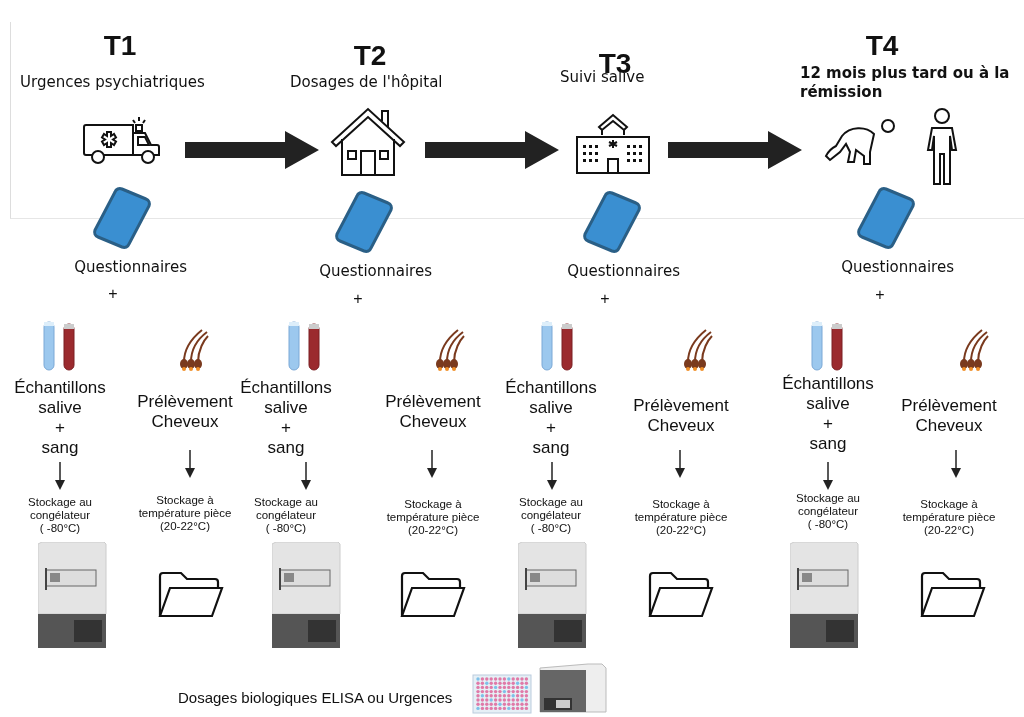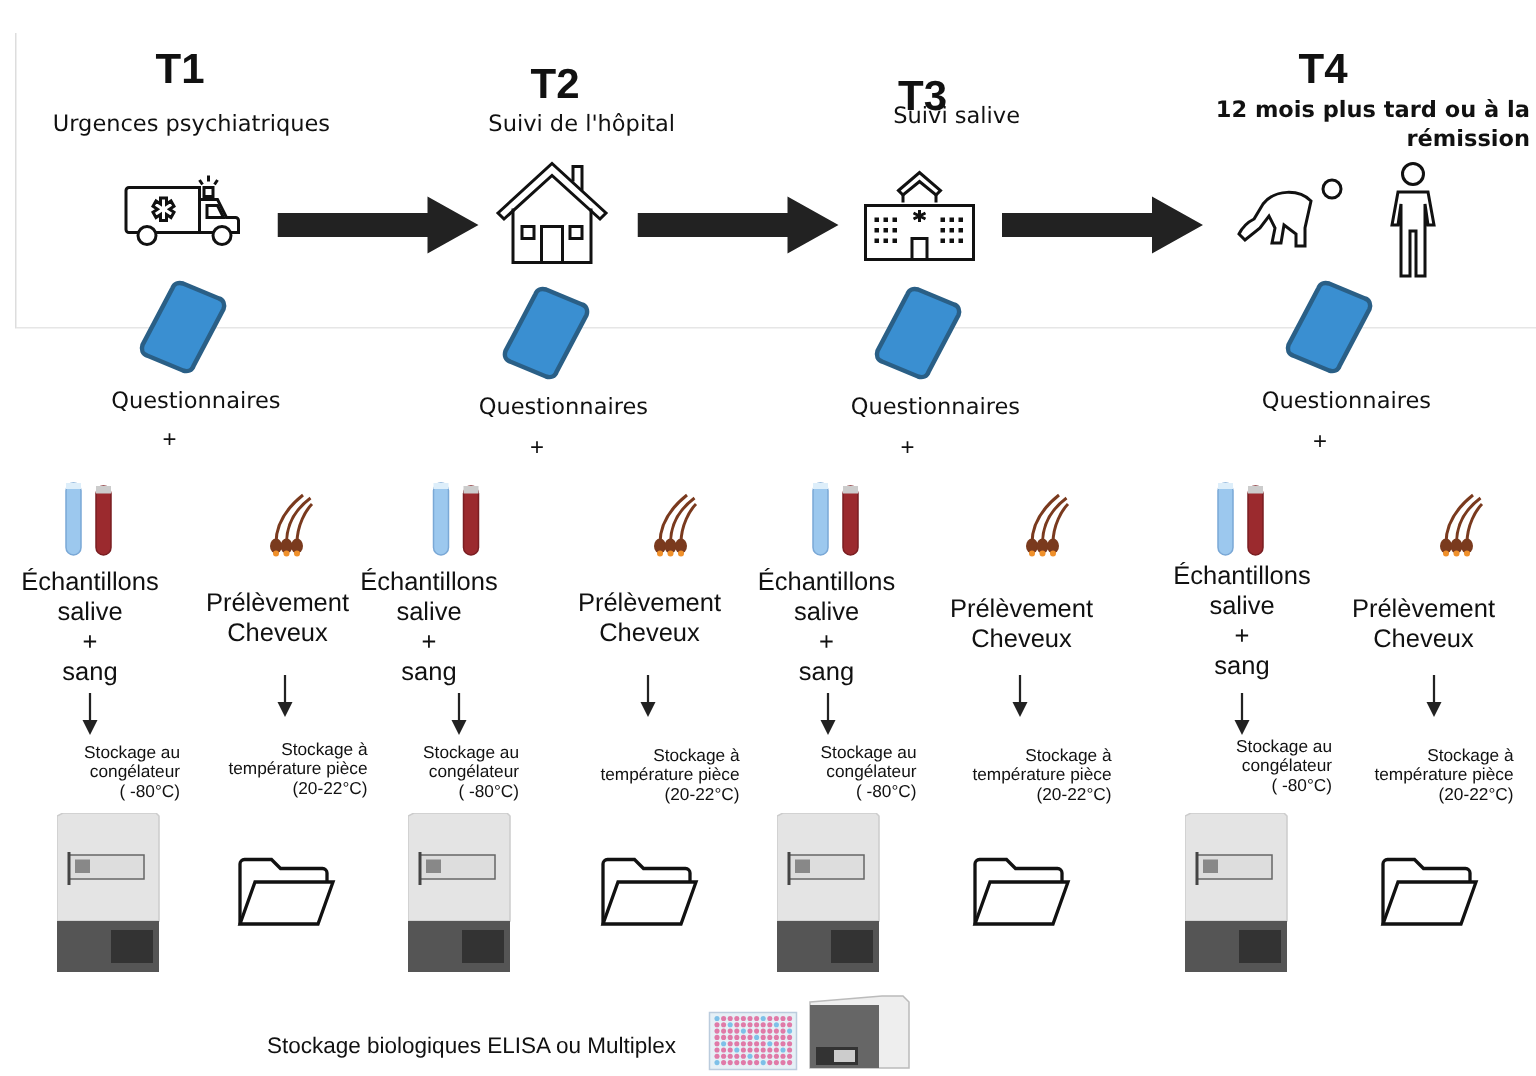--- a/index.html
+++ b/index.html
@@ -1,39 +1,39 @@
 <!DOCTYPE html>
 <html><head>
 <meta charset="utf-8">
 <style>
   html, body { margin:0; padding:0; background:#fff; }
   body { width:1024px; height:717px; position:relative; overflow:hidden; font-family:"Liberation Sans", sans-serif; color:#111; }
   .abs { position:absolute; }
   .topbox { position:absolute; left:10px; top:22px; width:1014px; height:196px; border-left:1px solid #ddd; border-bottom:1px solid #e6e6e6; }
   .tlabel { position:absolute; font-weight:bold; font-size:28px; text-align:center; width:80px; }
-  .tdesc { position:absolute; font-family:"DejaVu Sans", sans-serif; font-size:15px; text-align:right; line-height:19px; }
+  .tdesc { position:absolute; font-family:"DejaVu Sans", sans-serif; font-size:15px; text-align:left; line-height:19px; }
   .arrow { position:absolute; }
   .quest { position:absolute; font-family:"DejaVu Sans", sans-serif; font-size:15px; text-align:right; width:140px; }
   .plus { position:absolute; font-size:16px; width:20px; text-align:center; }
   .sample-label { position:absolute; font-size:17px; text-align:center; line-height:20px; width:130px; }
-  .storage { position:absolute; font-size:11.5px; text-align:right; line-height:13px; width:120px; }
+  .storage { position:absolute; font-size:11.5px; text-align:center; line-height:13px; width:120px; }
   .bottom-label { position:absolute; left:178px; top:689px; font-size:15px; }
 </style>
 </head>
 <body>
 
 <div class="topbox"></div>
 
 <div class="tlabel" style="left:80px;top:30px;">T1</div>
 <div class="tlabel" style="left:330px;top:40px;">T2</div>
 <div class="tlabel" style="left:575px;top:48px;">T3</div>
 <div class="tlabel" style="left:842px;top:30px;">T4</div>
 
 <div class="tdesc" style="left:20px;top:73px;width:200px;">Urgences psychiatriques</div>
-<div class="tdesc" style="left:290px;top:73px;width:160px;">Suivi de l'hôpital</div>
+<div class="tdesc" style="left:290px;top:73px;width:160px;">Dosages de l'hôpital</div>
 <div class="tdesc" style="left:560px;top:68px;width:120px;">Suivi salive</div>
 <div class="tdesc" style="left:800px;top:64px;width:220px;font-weight:bold;">12 mois plus tard ou à la rémission</div>
 
 <svg class="abs" style="left:80px;top:115px;" width="84" height="52" viewBox="0 0 84 52">
   <g fill="none" stroke="#111" stroke-width="2">
     <path d="M6 10 h47 v30 h-47 a2 2 0 0 1 -2 -2 v-26 a2 2 0 0 1 2 -2z"></path>
     <path d="M53 18 h12 l6 12 h6 a2 2 0 0 1 2 2 v8 h-26"></path>
     <path d="M58 22 h7 l4 8 h-11z"></path>
     <circle cx="18" cy="42" r="6" fill="#fff"></circle>
     <circle cx="68" cy="42" r="6" fill="#fff"></circle>
@@ -359,21 +359,21 @@
     <rect x="8" y="28" width="50" height="16" fill="#ddd" stroke="#666"></rect>
     <rect x="12" y="31" width="10" height="9" fill="#888"></rect>
     <path d="M8 26 v22" stroke="#444" stroke-width="2"></path>
   </svg>
     <svg class="abs" style="left:920px;top:570px;" width="66" height="50" viewBox="0 0 66 50">
     <path d="M2 46 v-40 a3 3 0 0 1 3 -3 h18 l6 6 h28 a3 3 0 0 1 3 3 v6" fill="none" stroke="#111" stroke-width="2.2"></path>
     <path d="M2 46 l10 -28 h52 l-10 28z" fill="none" stroke="#111" stroke-width="2.2"></path>
   </svg>
   </div>
 
-<div class="bottom-label">Stockage biologiques ELISA ou Multiplex</div>
+<div class="bottom-label">Dosages biologiques ELISA ou Urgences</div>
 <svg class="abs" style="left:472px;top:674px;" width="60" height="40" viewBox="0 0 60 40">
   <rect x="1" y="1" width="58" height="38" fill="#e6f0f6" stroke="#bcd" stroke-width="1"></rect>
   <g id="plate-wells">
       <circle cx="6" cy="5" r="1.7" fill="#7ec0e8"></circle>
       <circle cx="10.4" cy="5" r="1.7" fill="#e07aa8"></circle>
       <circle cx="14.8" cy="5" r="1.7" fill="#e07aa8"></circle>
       <circle cx="19.200000000000003" cy="5" r="1.7" fill="#e07aa8"></circle>
       <circle cx="23.6" cy="5" r="1.7" fill="#e07aa8"></circle>
       <circle cx="28" cy="5" r="1.7" fill="#e07aa8"></circle>
       <circle cx="32.400000000000006" cy="5" r="1.7" fill="#e07aa8"></circle>

